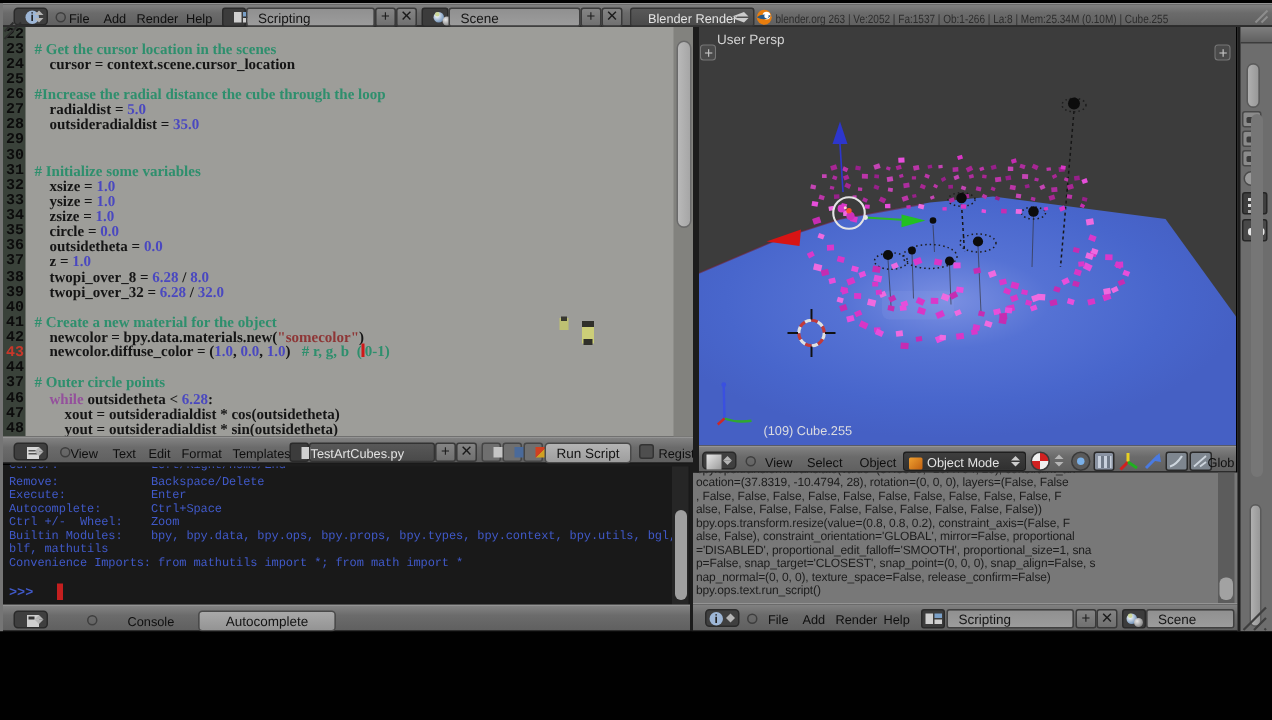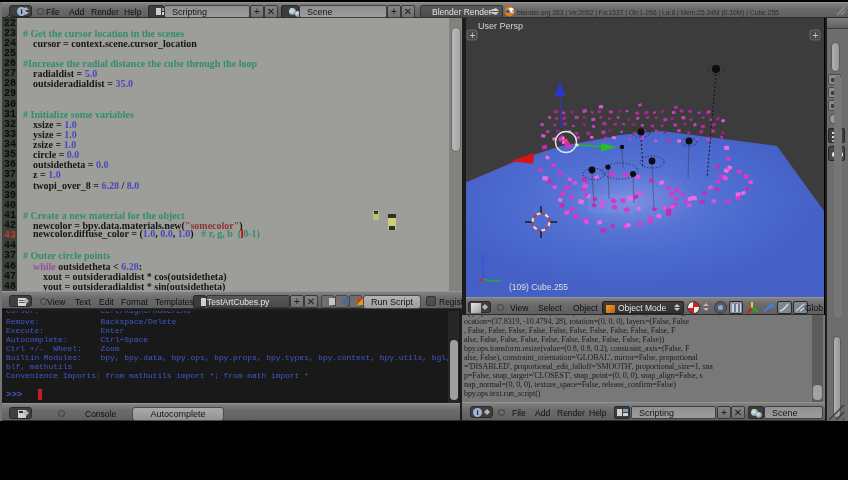--- a/index.html
+++ b/index.html
@@ -12,21 +12,21 @@
 .circ{position:absolute;top:5px;width:7px;height:7px;border:1px solid #3e3e3e;border-radius:50%}
 .fld{position:absolute;top:2px;height:13px;background:linear-gradient(#909090,#9c9c9c);border:1px solid #404040;border-radius:2px;color:#161616;font-size:9px;line-height:12px;padding-left:7px}
 .dfld{position:absolute;top:2px;height:13px;background:linear-gradient(#585858,#4a4a4a);border:1px solid #333;border-radius:2px;color:#e3e3e3;font-size:9px;line-height:12px}
 .sq{position:absolute;top:2px;width:14px;height:13px;background:linear-gradient(#848484,#707070);border:1px solid #3a3a3a;border-radius:2px;color:#1a1a1a;font-size:10px;line-height:11px;text-align:center}
 .isq{position:absolute;top:2px;width:16px;height:13px;background:#3c3c3c;border:1px solid #2a2a2a;border-radius:2px}
 .gl{position:absolute;left:0;width:100%;text-align:left;padding-left:1px;color:#0c0c0c;font-weight:bold}
 .cl{position:absolute;left:0;white-space:pre}
 .cl .p{color:#151515}.cl .c{color:#2e8f6d}.cl .n{color:#4a48c0}.cl .s{color:#8e3636}.cl .k{color:#94509c}
 .cl .cur{display:inline-block;width:2px;height:9px;background:#d01818;vertical-align:-1px}
 .cnl{position:absolute;left:4px;white-space:pre;color:#4059c8;font-family:"Liberation Mono",monospace;font-size:8px;line-height:9px;letter-spacing:-0.07px}
-.lgl{position:absolute;left:3px;white-space:pre;color:#1c1c1c;font-family:Liberation Serif, serif;font-size:8px;line-height:9px;letter-spacing:-0.08px}
+.lgl{position:absolute;left:3px;white-space:pre;color:#1c1c1c;font-family:Liberation Sans, sans-serif;font-size:8px;line-height:9px;letter-spacing:-0.08px}
 </style></head>
 <body>
 <div id="root">
 
 <div class="hdr" style="left:2px;top:2px;width:846px;height:16px">
   <div class="ebtn" style="left:7px">
         <div style="position:absolute;left:7px;top:1px;width:9px;height:9px;border-radius:50%;background:#9db6d6;color:#222;font-size:8px;line-height:9px;text-align:center;font-weight:bold">i</div>
         <div class="ar"></div>
         <div class="ar2"></div>
       </div>
@@ -106,20 +106,21 @@
         <div class="cl" style="top:71.4px"></div>
         <div class="cl" style="top:81.6px"></div>
         <div class="cl" style="top:91.7px"><span class="c"># Initialize some variables</span></div>
         <div class="cl" style="top:101.8px"><span class="p">    xsize = </span><span class="n">1.0</span></div>
         <div class="cl" style="top:111.9px"><span class="p">    ysize = </span><span class="n">1.0</span></div>
         <div class="cl" style="top:122.0px"><span class="p">    zsize = </span><span class="n">1.0</span></div>
         <div class="cl" style="top:132.2px"><span class="p">    circle = </span><span class="n">0.0</span></div>
         <div class="cl" style="top:142.3px"><span class="p">    outsidetheta = </span><span class="n">0.0</span></div>
         <div class="cl" style="top:152.4px"><span class="p">    z = </span><span class="n">1.0</span></div>
         <div class="cl" style="top:162.5px"><span class="p">    twopi_over_8 = </span><span class="n">6.28</span><span class="p"> / </span><span class="n">8.0</span></div>
+        <div class="cl" style="top:172.6px"><span class="p">    twopi_over_32 = </span><span class="n">6.28</span><span class="p"> / </span><span class="n">32.0</span></div>
         <div class="cl" style="top:182.8px"></div>
         <div class="cl" style="top:192.9px"><span class="c"># Create a new material for the object</span></div>
         <div class="cl" style="top:203.0px"><span class="p">    newcolor = bpy.data.materials.new(</span><span class="s">"somecolor"</span><span class="p">)</span></div>
         <div class="cl" style="top:211px"><span class="p">    newcolor.diffuse_color = (</span><span class="n">1.0</span><span class="p">, </span><span class="n">0.0</span><span class="p">, </span><span class="n">1.0</span><span class="p">)   </span><span class="c"># r, g, b  (</span><span class="cur"></span><span class="c">0-1)</span></div>
         <div class="cl" style="top:223.2px"></div>
         <div class="cl" style="top:233.4px"><span class="c"># Outer circle points</span></div>
         <div class="cl" style="top:243.5px"><span class="p">    </span><span class="k">while</span><span class="p"> outsidetheta &lt; </span><span class="n">6.28</span><span class="p">:</span></div>
         <div class="cl" style="top:253.6px"><span class="p">        xout = outsideradialdist * cos(outsidetheta)</span></div>
         <div class="cl" style="top:263.7px"><span class="p">        yout = outsideradialdist * sin(outsidetheta)</span></div>
       </div>

